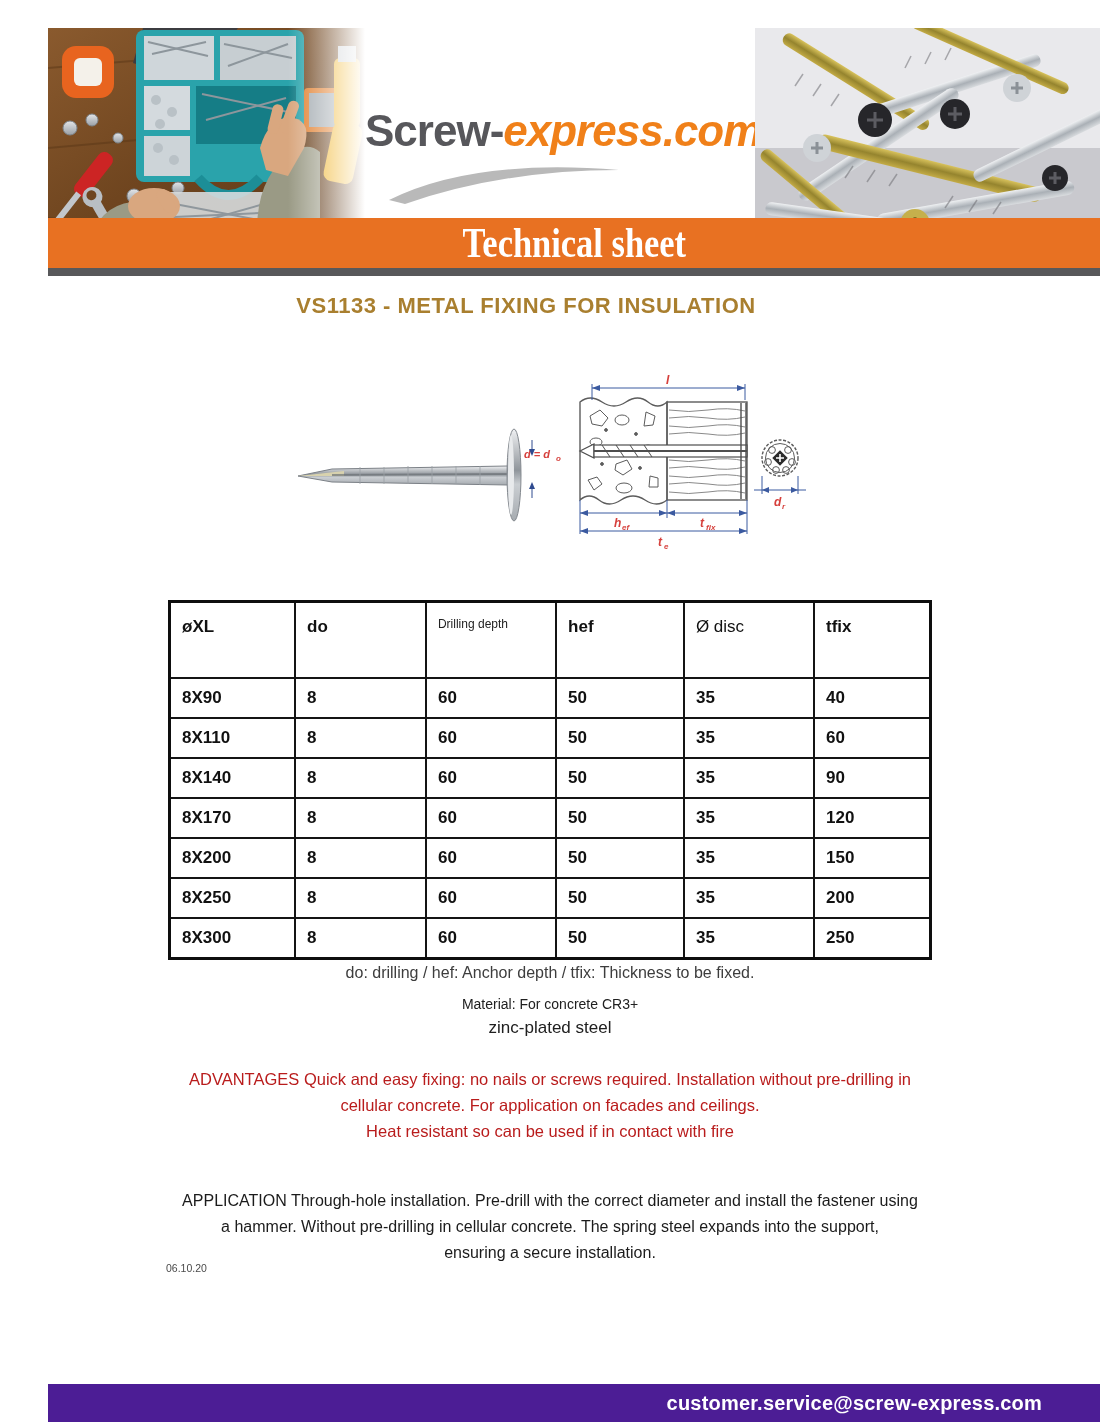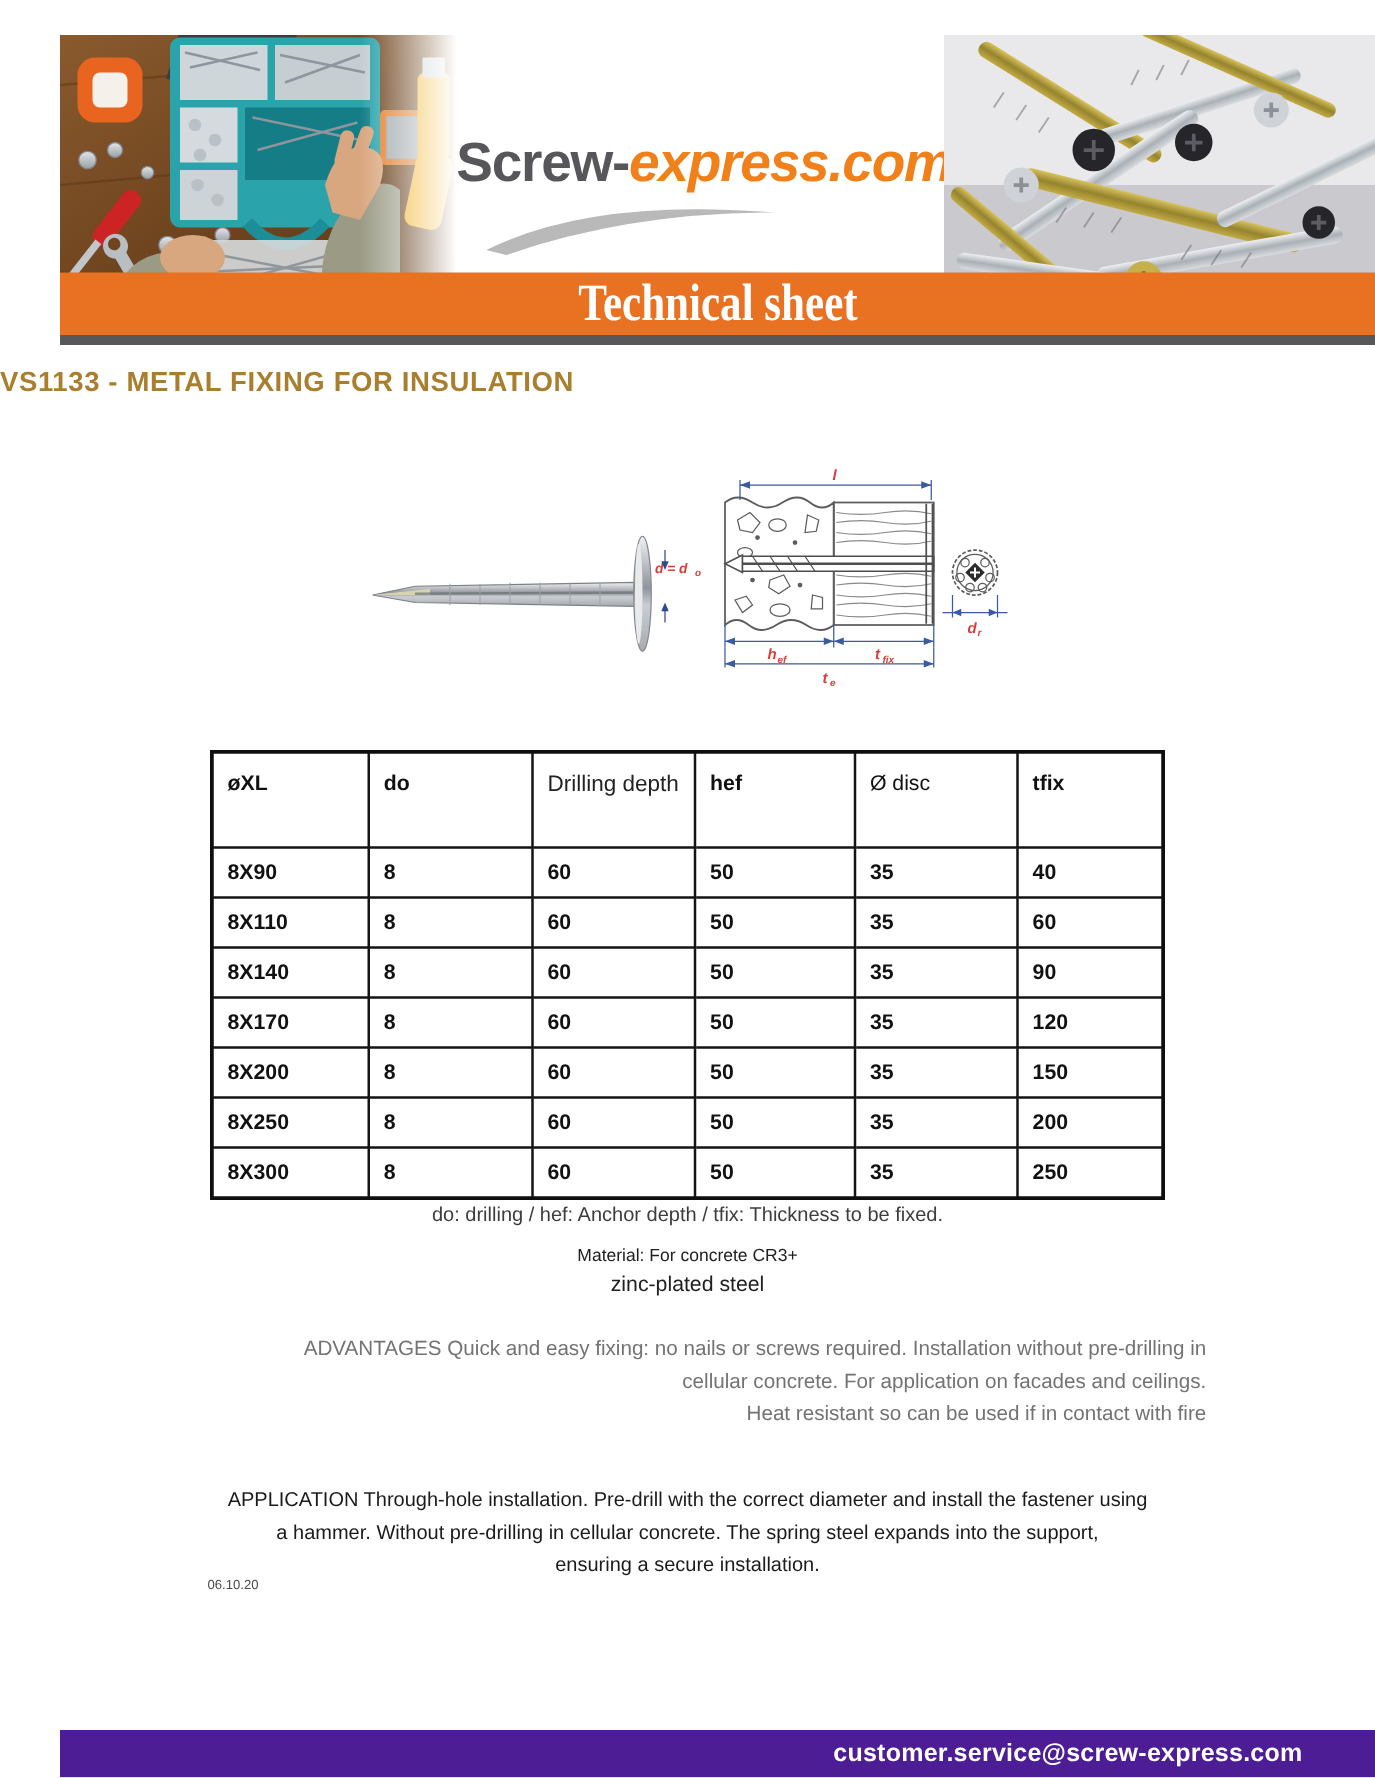--- a/index.html
+++ b/index.html
@@ -18,42 +18,42 @@
   .logo-part1{color:#57575b;}
   .logo-part2{color:#f08019;font-style:italic;}
   .logo-swoosh{position:absolute;top:128px;left:18px;}
   
   .banner{position:absolute;top:218px;left:48px;width:1052px;height:50px;background:#e87122;
     display:flex;align-items:center;justify-content:center;font-family:Liberation Serif, serif;}
   .banner-text{color:#ffffff;font-weight:bold;font-size:42px;letter-spacing:0px;
     transform:scaleX(.82);white-space:nowrap;}
   .gray-strip{position:absolute;top:268px;left:48px;width:1052px;height:8px;background:#58585a;}
   
-  .sheet-title{position:absolute;top:293px;left:0;width:1052px;
+  .sheet-title{position:absolute;top:293px;left:0;width:1052px;text-align:center;
     font-size:22px;font-weight:600;color:#a97f2f;letter-spacing:.5px;}
   
   .diagram{position:absolute;top:372px;left:280px;width:545px;height:178px;}
   
   .spec-table{position:absolute;top:600px;left:168px;width:764px;border-collapse:collapse;
     table-layout:fixed;border:3px solid #0e0e0e;}
   .spec-table th,.spec-table td{border:2px solid #141414;padding:0 0 0 11px;text-align:left;
     font-size:17px;font-weight:bold;color:#111;}
   .spec-table th{height:60px;vertical-align:top;padding-top:14px;}
   .spec-table td{height:38px;vertical-align:middle;}
-  .spec-table th.col-2{font-size:18px;font-weight:normal;color:#222;}
+  .spec-table th.col-2{font-size:12px;font-weight:normal;color:#222;}
   .spec-table th.col-4{font-weight:normal;}
   .table-caption{position:absolute;top:964px;left:0;width:1100px;text-align:center;
     font-size:16px;color:#3d3d3d;}
   
   .material-1{position:absolute;top:996px;left:0;width:1100px;text-align:center;
     font-size:14px;color:#202020;}
   .material-2{position:absolute;top:1018px;left:0;width:1100px;text-align:center;
     font-size:17px;color:#202020;}
-  .advantages{position:absolute;top:1066px;left:135px;width:830px;text-align:right;
-    font-size:16.5px;line-height:26px;color:#737373;white-space:pre-line;}
+  .advantages{position:absolute;top:1066px;left:135px;width:830px;text-align:center;
+    font-size:16.5px;line-height:26px;color:#b91c1c;white-space:pre-line;}
   .application{position:absolute;top:1188px;left:160px;width:780px;text-align:center;
     font-size:16px;line-height:26px;color:#1b1b1b;white-space:pre-line;}
   .doc-date{position:absolute;top:1262px;left:166px;font-size:10.5px;color:#4a4a4a;}
   
   .footer-bar{position:absolute;top:1384px;left:48px;width:1052px;height:38px;background:#4c1d95;
     display:flex;align-items:center;justify-content:flex-end;padding:0;box-sizing:border-box;}
   .footer-email{color:#ffffff;font-weight:bold;font-size:20px;margin-right:58px;letter-spacing:.2px;}
 </style>
 </head>
 <body>

